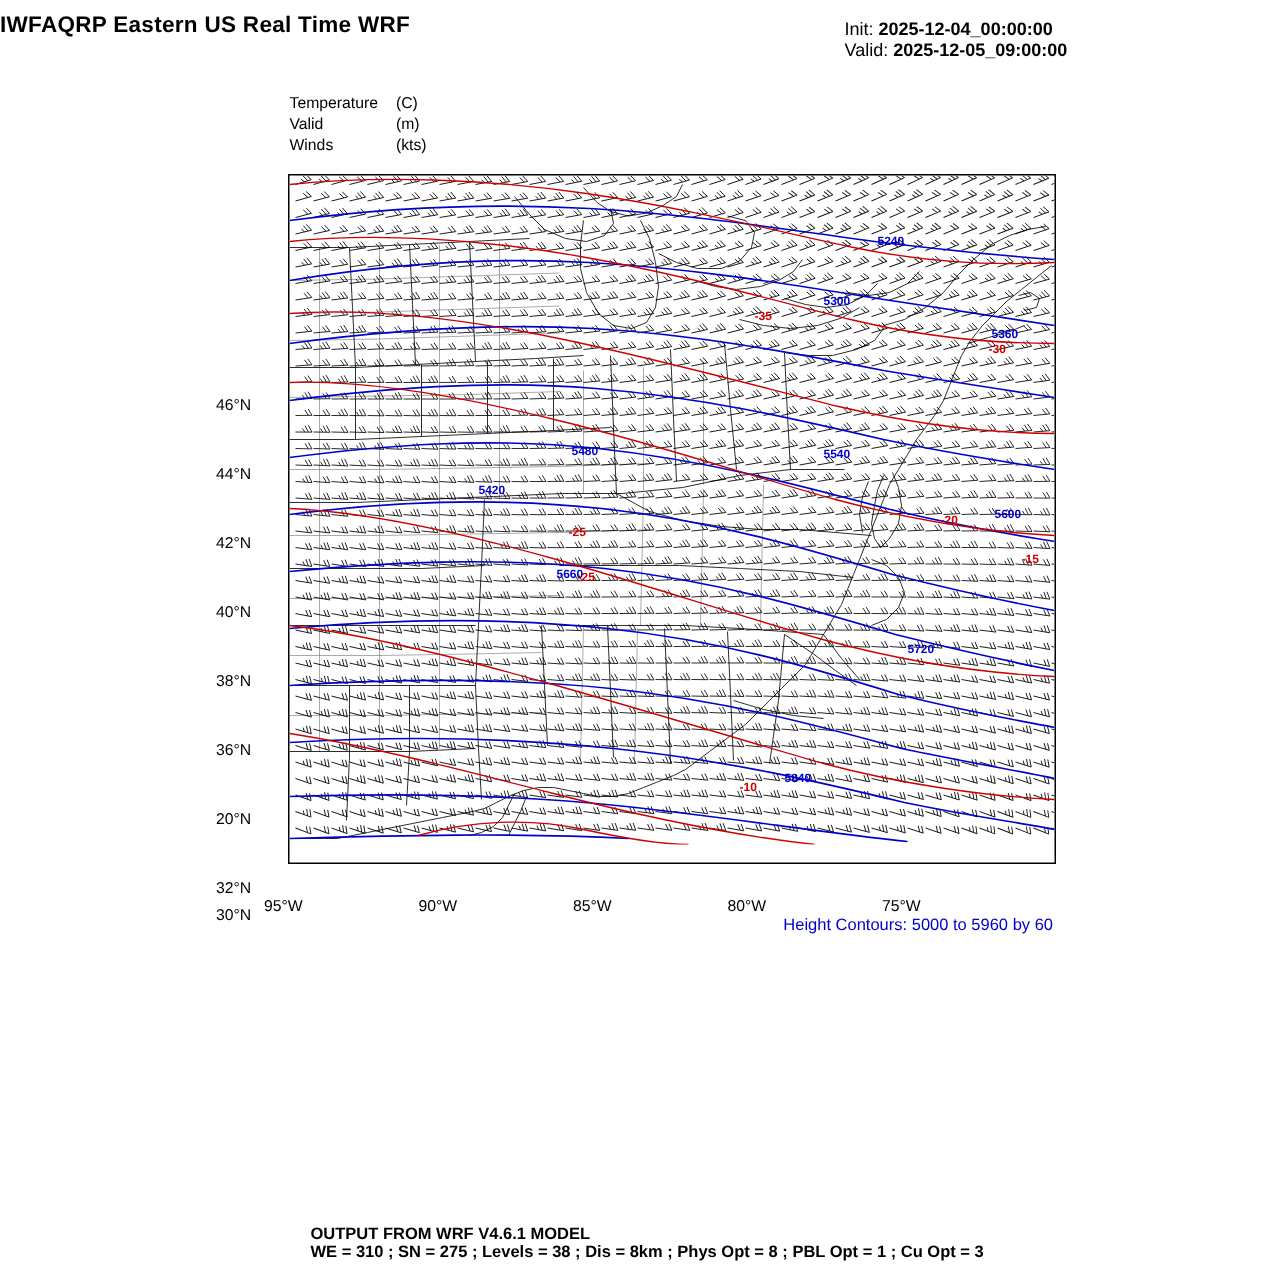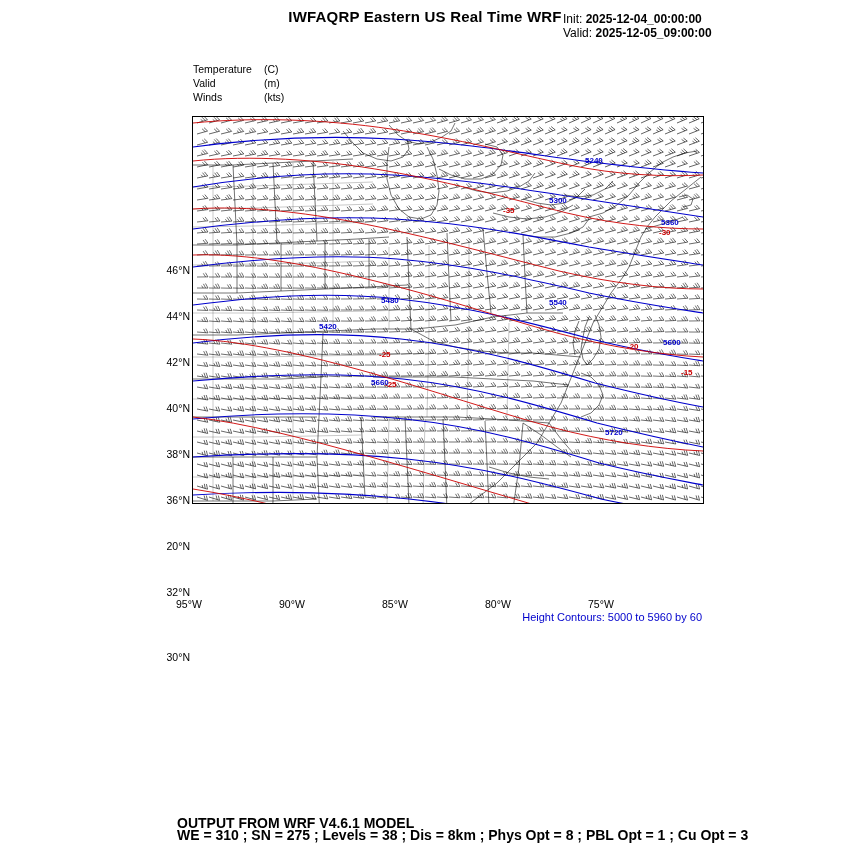--- a/index.html
+++ b/index.html
@@ -13,21 +13,21 @@
     position: relative;
     font-family: "Liberation Sans", sans-serif;
     color: #000000;
     overflow: hidden;
   }
   .abs { position: absolute; }
 
   
   #main-title {
     left: 0; top: 8px; width: 850px;
-    text-align: center;
+    text-align: left;
     font-size: 15px;
     font-weight: bold;
     letter-spacing: 0.2px;
   }
   #run-info {
     left: 563px; top: 12px;
     font-size: 12px;
     line-height: 14px;
   }
   #run-info .lbl { }
@@ -38,32 +38,32 @@
     left: 193px; top: 62px;
     font-size: 10.5px;
     line-height: 14px;
   }
   #units-legend td { font-size: 10.5px; padding: 0 0 0 0; }
   #units-legend td.u { padding-left: 12px; }
 
   
   #map-frame {
     left: 192px; top: 116px;
-    width: 512px; height: 388px;
+    width: 512px; height: 460px;
     border: 1px solid #000;
     box-sizing: border-box;
     overflow: hidden;
     background: #ffffff;
   }
   #map-svg { display:block; width: 510px; height: 446px; }
 
   
   .ylab {
     right: 0; width: 46px;
-    text-align: right;
+    text-align: left;
     font-size: 10.5px;
   }
   #y-axis { left: 140px; top: 116px; width: 50px; height: 448px; }
   #x-axis { left: 192px; top: 586px; width: 512px; height: 16px; }
   .xlab {
     top: 12px;
     font-size: 10.5px;
     text-align: left;
     width: 48px;
   }
@@ -74,22 +74,22 @@
     width: 272px;
     text-align: right;
     font-size: 11px;
     line-height: 21px;
   }
   #height-caption { color: #0000cc; }
   #temp-caption { color: #cc0000; }
 
   
   #footer {
-    left: 177px; top: 817px;
-    font-size: 14px;
+    left: 207px; top: 817px;
+    font-size: 11px;
     font-weight: bold;
     line-height: 12px;
   }
 </style>
 </head>
 <body>
 
 <div class="abs" id="main-title">IWFAQRP Eastern US Real Time WRF</div>
 
 <div class="abs" id="run-info">
@@ -122,21 +122,21 @@
 
 <div class="abs" id="y-axis">
   <div class="abs ylab" style="top:148px">46°N</div>
   <div class="abs ylab" style="top:194px">44°N</div>
   <div class="abs ylab" style="top:240px">42°N</div>
   <div class="abs ylab" style="top:286px">40°N</div>
   <div class="abs ylab" style="top:332px">38°N</div>
   <div class="abs ylab" style="top:378px">36°N</div>
   <div class="abs ylab" style="top:424px">20°N</div>
   <div class="abs ylab" style="top:470px">32°N</div>
-  <div class="abs ylab" style="top:535px">30°N</div>
+  <div class="abs ylab" style="top:488px">30°N</div>
 </div>
 
 <div class="abs" id="x-axis">
   <div class="abs xlab" style="left:-16px">95°W</div>
   <div class="abs xlab" style="left:87px">90°W</div>
   <div class="abs xlab" style="left:190px">85°W</div>
   <div class="abs xlab" style="left:293px">80°W</div>
   <div class="abs xlab" style="left:396px">75°W</div>
 </div>
 

